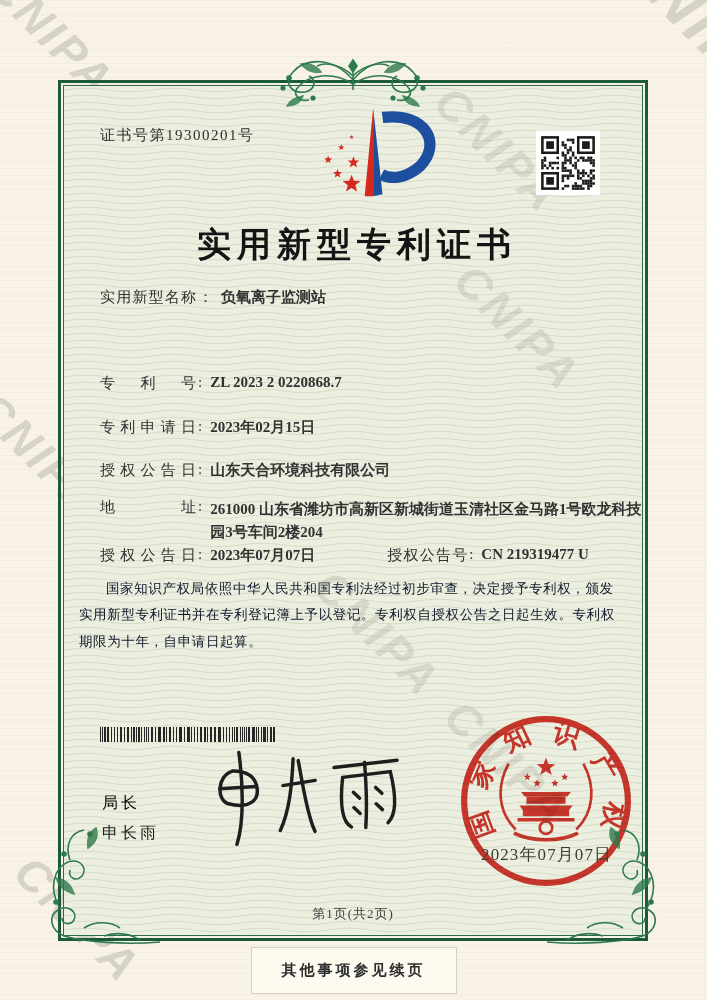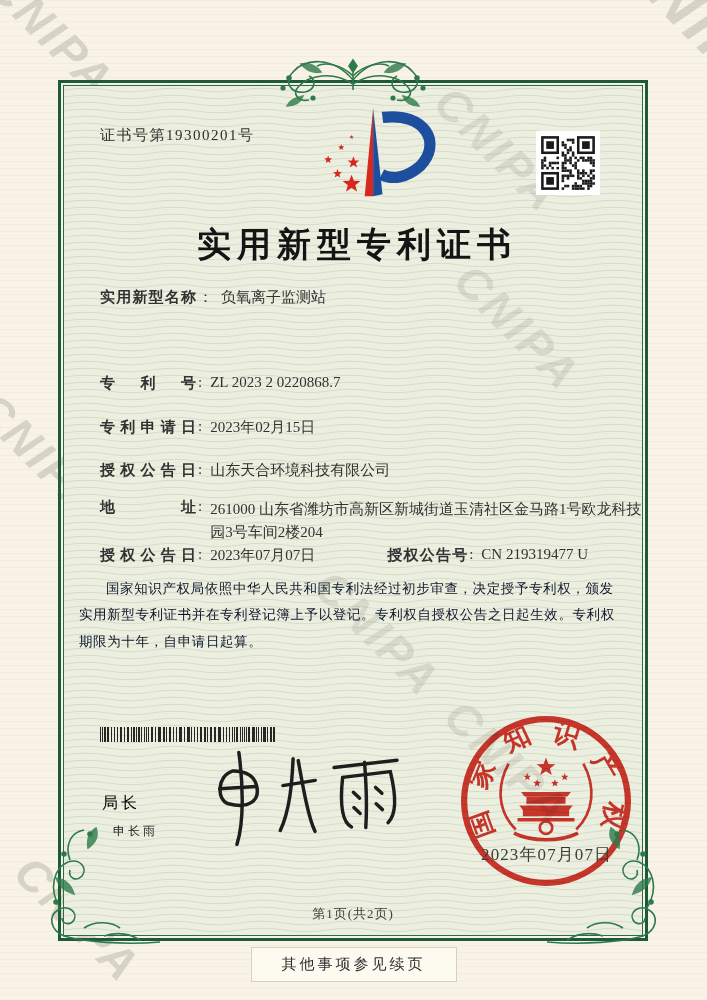--- a/index.html
+++ b/index.html
@@ -20,38 +20,38 @@
   .orn-corner{position:absolute;top:824px;z-index:4;}
   .orn-corner.left{left:44px;}
   .orn-corner.right{left:543px;transform:scaleX(-1);}
   
   .cert-no{position:absolute;left:36px;top:40px;font-size:15px;letter-spacing:1.5px;color:#2f2f2f;z-index:5;}
   .logo{position:absolute;left:236px;top:14px;z-index:5;}
   .qr{position:absolute;left:472px;top:45px;z-index:5;}
   .title{position:absolute;left:0;top:132px;width:100%;margin:4px;text-align:center;font-size:34px;font-weight:bold;
          letter-spacing:6px;color:#141414;z-index:5;}
   .field{position:absolute;left:36px;font-size:15px;color:#323232;z-index:5;white-space:nowrap;}
-  .flabel{display:inline-block;width:96px;text-align:justify;text-align-last:justify;vertical-align:top;font-weight:bold;}
+  .flabel{display:inline-block;width:96px;text-align:justify;text-align-last:justify;vertical-align:top;}
   .fcolon{display:inline-block;margin:0 8px 0 2px;vertical-align:top;}
-  .fvalue{display:inline-block;vertical-align:top;}
+  .fvalue{display:inline-block;vertical-align:top;font-weight:bold;}
   .fvalue.addr{width:432px;white-space:normal;line-height:1.55;}
   .flabel.g2{margin-left:72px;width:80px;}
   .r1{top:202px}.r2{top:245px}.r3{top:288px}.r4{top:332px}.r5{top:375px}.r6{top:412px}.r7{top:460px}
   .paras{position:absolute;left:15px;top:490px;width:548px;z-index:5;}
   .paras p{margin:0 0 10px 0;text-indent:2em;font-size:13.5px;line-height:1.95;letter-spacing:0.6px;color:#0f172a;}
   .barcode{position:absolute;left:36px;top:641px;z-index:5;}
   .officer-title{position:absolute;left:38px;top:707px;font-family:"Liberation Sans","DejaVu Sans",sans-serif;
                  font-size:16px;letter-spacing:3px;color:#000000;z-index:5;}
-  .officer-name{position:absolute;left:49px;top:737px;font-family:"Liberation Sans","DejaVu Sans",sans-serif;
-                font-size:12px;letter-spacing:3px;color:#1c1c1c;z-index:5;}
+  .officer-name{position:absolute;left:38px;top:737px;font-family:"Liberation Sans","DejaVu Sans",sans-serif;
+                font-size:16px;letter-spacing:3px;color:#1c1c1c;z-index:5;}
   .sig{position:absolute;left:128px;top:652px;z-index:6;}
   .seal{position:absolute;left:393px;top:626px;z-index:7;mix-blend-mode:multiply;opacity:0.92;}
   .page-no{position:absolute;left:0;top:819px;width:100%;text-align:center;font-size:13px;letter-spacing:1px;color:#3d3d3d;z-index:5;}
   .footer-note{position:absolute;left:50%;top:947px;transform:translateX(-50%);background:#fdfaf0;
-               border:1px solid #d6d0bd;padding:7px 30px;font-size:15px;letter-spacing:3px;color:#2e2e2e;z-index:6;}
+               border:1px solid #d6d0bd;padding:13px 30px;font-size:15px;letter-spacing:3px;color:#2e2e2e;z-index:6;font-weight:bold;}
 </style>
 </head>
 <body>
 
 <div class="page">
 
   <span class="wm" style="left:-26px;top:6px">CNIPA</span>
   <span class="wm big" style="left:596px;top:-16px">CNIPA</span>
   <span class="wm" style="left:-38px;top:428px">CNIPA</span>
   <span class="wm" style="left:0px;top:892px">CNIPA</span>

